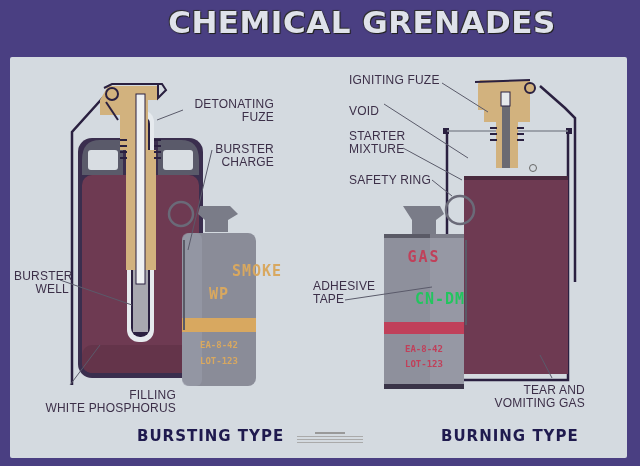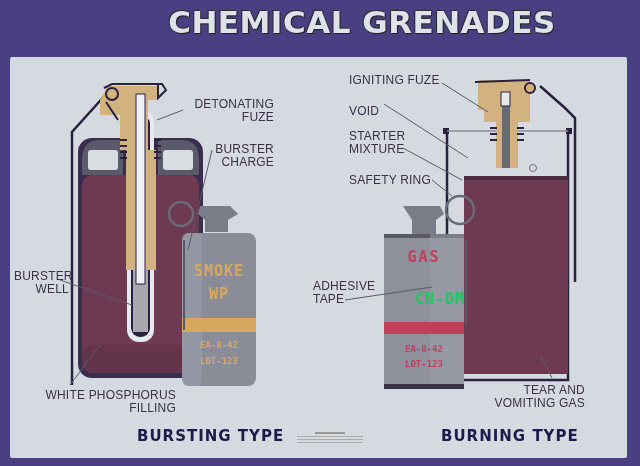--- a/index.html
+++ b/index.html
@@ -117,21 +117,21 @@
     <line x1="70" y1="385" x2="100" y2="345"></line>
     <line x1="442" y1="83" x2="488" y2="112"></line>
     <line x1="384" y1="104" x2="468" y2="158"></line>
     <line x1="403" y1="148" x2="462" y2="180"></line>
     <line x1="432" y1="180" x2="452" y2="196"></line>
     <line x1="345" y1="300" x2="432" y2="287"></line>
     <line x1="540" y1="355" x2="552" y2="378"></line>
   </g>
 </svg>
 
-<div class="can-text" style="position:absolute;left:182px;top:262px;width:74px;text-align:center;font-size:15px;color:#d8a860;letter-spacing:1px;">SMOKE</div>
+<div class="can-text" style="position:absolute;left:182px;top:262px;width:74px;text-align:center;font-size:15px;color:#d8a860;letter-spacing:1px;padding-left:38px;">SMOKE</div>
 <div class="can-text" style="position:absolute;left:182px;top:285px;width:74px;text-align:center;font-size:15px;color:#d8a860;letter-spacing:1px;">WP</div>
 <div class="can-text" style="position:absolute;left:182px;top:340px;width:74px;text-align:center;font-size:9px;color:#d8a860;">EA-8-42</div>
 <div class="can-text" style="position:absolute;left:182px;top:356px;width:74px;text-align:center;font-size:9px;color:#d8a860;">LOT-123</div>
 
 <div class="can-text" style="position:absolute;left:384px;top:248px;width:80px;text-align:center;font-size:15px;color:#c0405a;letter-spacing:2px;">GAS</div>
 <div class="can-text" style="position:absolute;left:384px;top:290px;width:80px;text-align:center;font-size:15px;color:#22c55e;letter-spacing:1px;margin-left:16px;">CN-DM</div>
 <div class="can-text" style="position:absolute;left:384px;top:344px;width:80px;text-align:center;font-size:9px;color:#c0405a;">EA-8-42</div>
 <div class="can-text" style="position:absolute;left:384px;top:359px;width:80px;text-align:center;font-size:9px;color:#c0405a;">LOT-123</div>
 
 <div class="label r" style="left:184px;top:98px;width:90px;">
@@ -140,22 +140,22 @@
 </div>
 <div class="label r" style="left:200px;top:143px;width:74px;">
   <div>BURSTER</div>
   <div>CHARGE</div>
 </div>
 <div class="label r" style="left:14px;top:270px;width:55px;">
   <div>BURSTER</div>
   <div>WELL</div>
 </div>
 <div class="label r" style="left:44px;top:389px;width:132px;">
+  <div>FILLING</div>
   <div>WHITE PHOSPHORUS</div>
-  <div>FILLING</div>
 </div>
 <div class="type-title" style="left:100px;top:427px;">BURSTING TYPE</div>
 
 <div class="label" style="left:349px;top:74px;">IGNITING FUZE</div>
 <div class="label" style="left:349px;top:98px;margin-top:7px;">VOID</div>
 <div class="label" style="left:349px;top:130px;">
   <div>STARTER</div>
   <div>MIXTURE</div>
 </div>
 <div class="label" style="left:349px;top:174px;">SAFETY RING</div>

